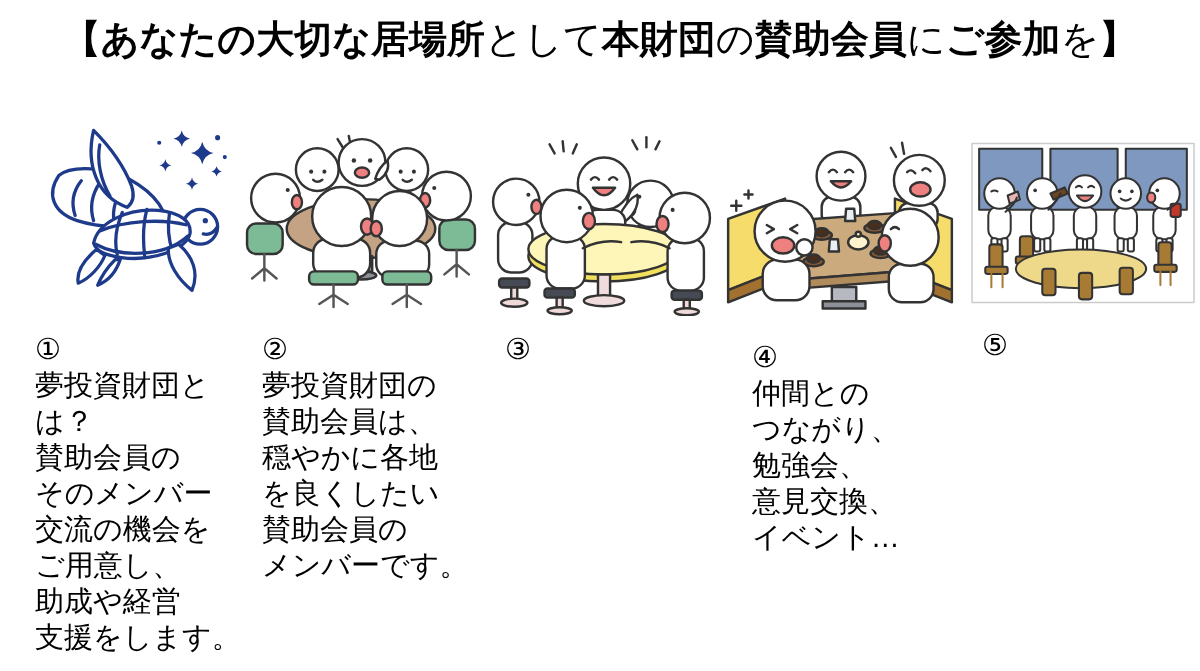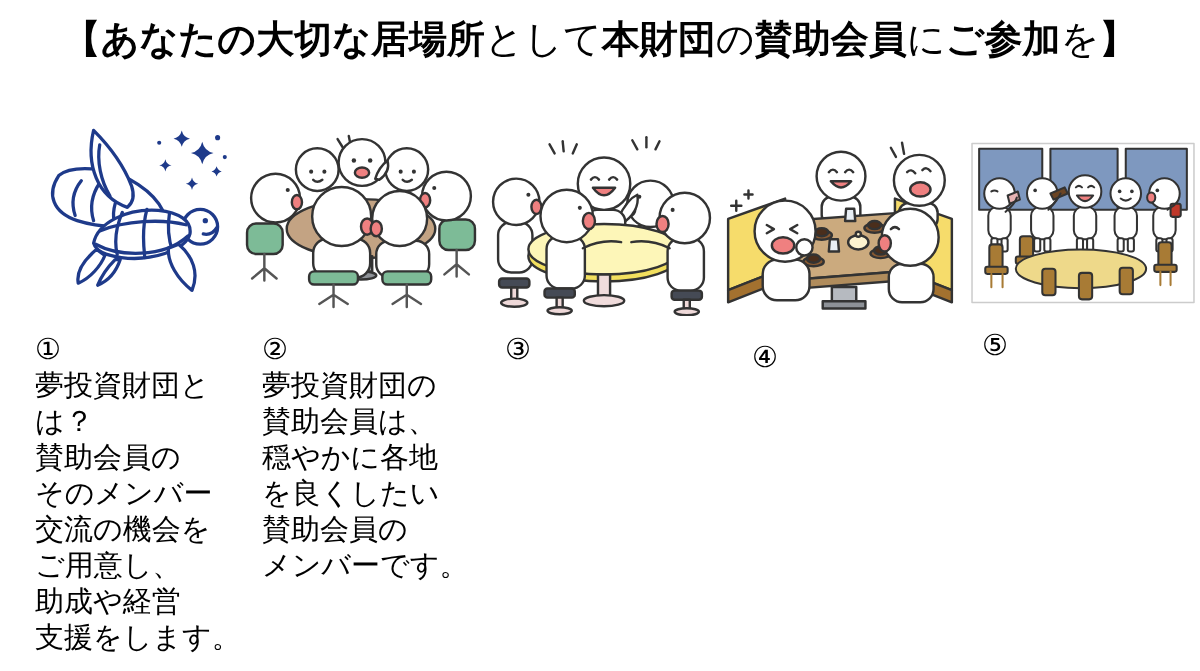--- a/index.html
+++ b/index.html
@@ -320,19 +320,24 @@
 賛助会員の
 メンバーです。</div>
   </div>
 
   <div class="tb" style="left:505px;top:331px;width:215px">
     <div class="num">③</div>
   </div>
 
   <div class="tb" style="left:752px;top:339px;width:190px">
     <div class="num">④</div>
+    <div class="body">仲間との
+つながり、
+勉強会、
+意見交換、
+イベント…</div>
   </div>
 
   <div class="tb" style="left:982px;top:327px;width:218px">
     <div class="num">⑤</div>
   </div>
 
 </div>
 
 </body></html>

